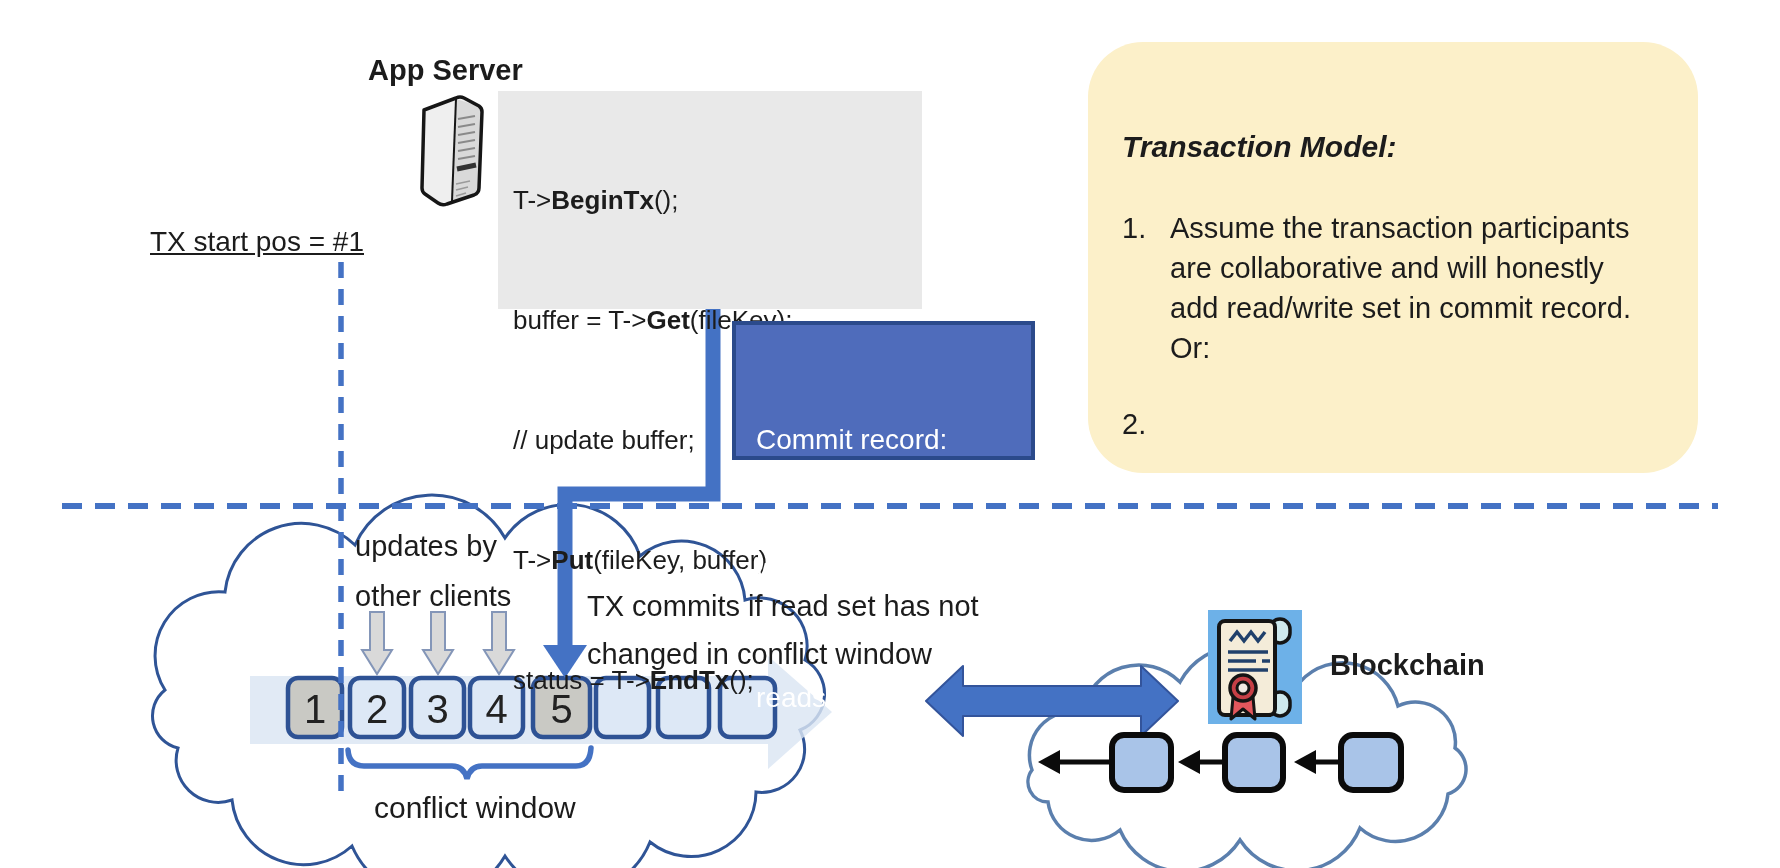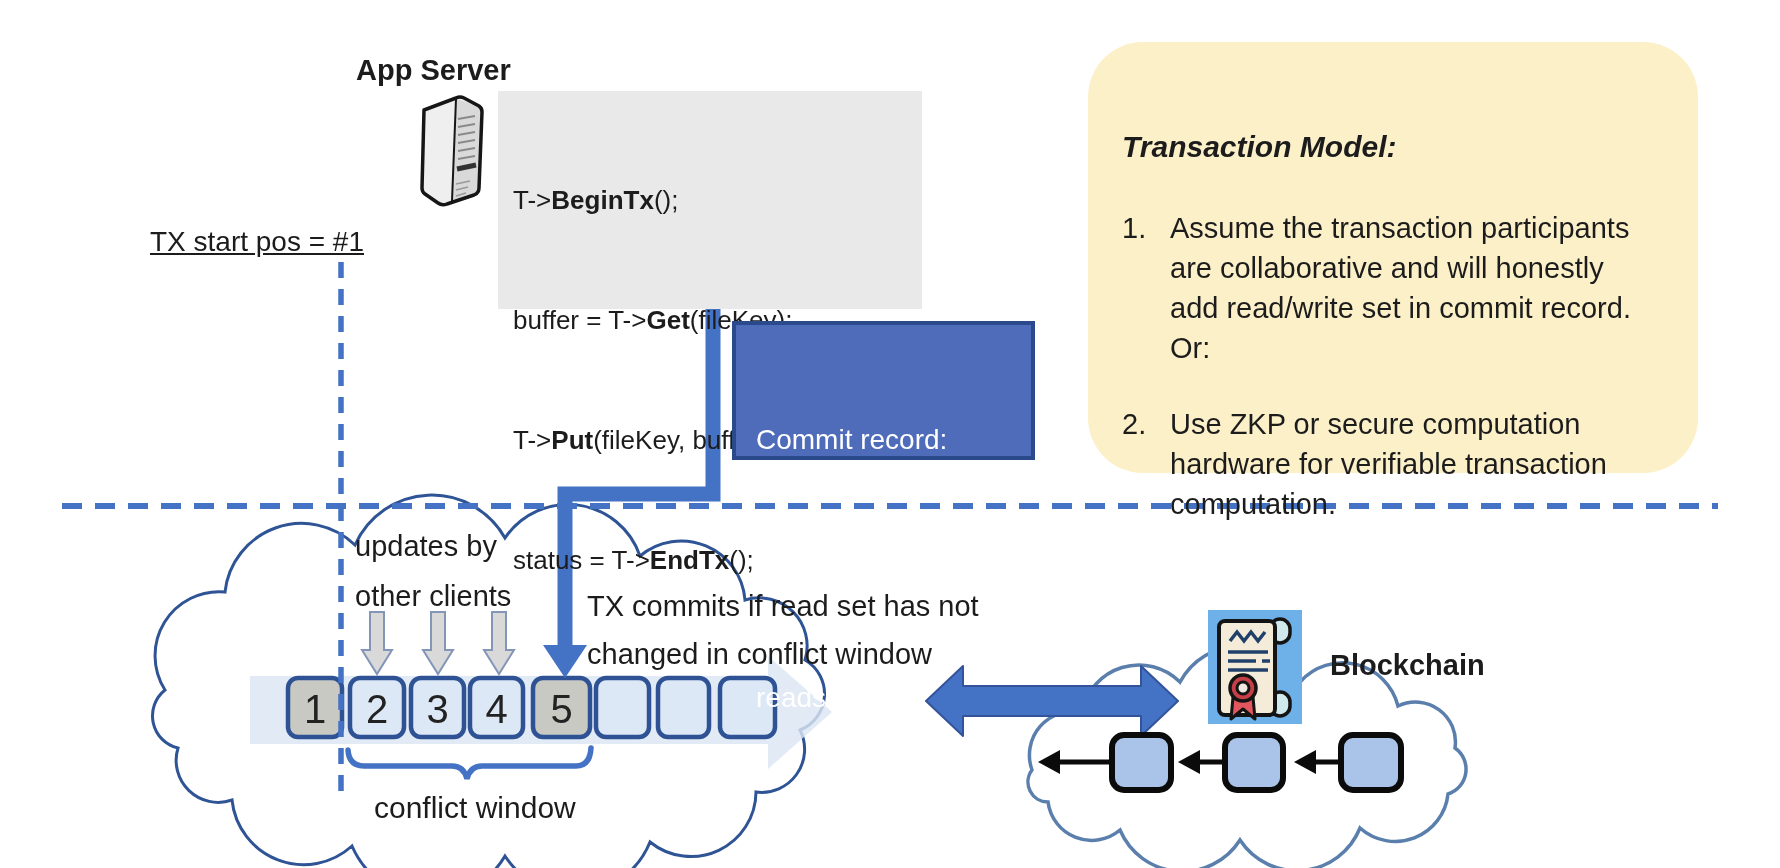--- a/index.html
+++ b/index.html
@@ -3,21 +3,21 @@
 <meta charset="utf-8">
 <style>
   html,body{margin:0;padding:0;background:#fff;}
   .stage{
     position:relative;width:1780px;height:868px;background:#ffffff;overflow:hidden;
     font-family:"Liberation Sans",sans-serif;color:#1c1c1c;
   }
   .stage svg{position:absolute;left:0;top:0;z-index:1;}
   .txt{position:absolute;z-index:2;white-space:pre-wrap;}
   
-  .app-server-title{left:356px;top:54px;font-size:29px;font-weight:bold;}
+  .app-server-title{left:368px;top:54px;font-size:29px;font-weight:bold;}
   
   .code-box{left:498px;top:91px;width:424px;height:218px;background:var(--code-bg,#e9e9e9);
     font-size:26px;line-height:40px;padding:9px 0 4px 15px;box-sizing:border-box;}
   .code-line b{font-weight:bold;}
   
   .tx-start{left:150px;top:226px;font-size:28px;text-decoration:underline;}
   
   .commit-box{left:732px;top:321px;width:303px;height:139px;box-sizing:border-box;
     background:var(--commit-bg,#4f6cbb);border:4px solid var(--commit-border,#2b4a8b);
     color:#ffffff;font-size:28px;line-height:43px;padding:7px 0 12px 20px;}
@@ -155,41 +155,41 @@
       <path d="M424 110 L456 98 Q460 96 464 98 L479 106 Q482 108 482 112 L479 188 Q479 193 474 195 L447 204 Q442 206 438 203 L425 194 Q422 192 422 188 Z" fill="none" stroke="#161616" stroke-width="3.5" stroke-linejoin="round"></path>
       <path d="M456 99 L452 201" stroke="#161616" stroke-width="2" fill="none"></path>
     </g>
   </svg>
 
   <div class="txt app-server-title">App Server</div>
 
   <div class="txt code-box">
     <div class="code-line"><span>T-&gt;</span><b>BeginTx</b><span>();</span></div>
     <div class="code-line"><span>buffer = T-&gt;</span><b>Get</b><span>(fileKey);</span></div>
+    <div class="code-line"><span>// update buffer;</span><b></b><span></span></div>
     <div class="code-line"><span>T-&gt;</span><b>Put</b><span>(fileKey, buffer)</span></div>
     <div class="code-line"><span>status = T-&gt;</span><b>EndTx</b><span>();</span></div>
   </div>
 
   <div class="txt tx-start">TX start pos = #1</div>
 
   <div class="txt commit-box">
     <div>Commit record:</div>
     <div>writes: fileKey</div>
     <div>reads: fileKey</div>
   </div>
 
   <div class="txt tm-panel">
     <div class="tm-title">Transaction Model:</div>
     <div class="tm-item">
       <span class="tm-num">1.</span>
       <span class="tm-text">Assume the transaction participants are collaborative and will honestly add read/write set in commit record.  Or:</span>
     </div>
     <div class="tm-item">
       <span class="tm-num">2.</span>
-      <span class="tm-text">Use ZKP or secure computation hardware for verifiable transaction computation.</span>
     </div>
   </div>
 
   <div class="txt tx-commits">TX commits if read set has not changed in conflict window</div>
   <div class="txt updates-by">updates by other clients</div>
   <div class="txt conflict-window">conflict window</div>
   <div class="txt blockchain-label">Blockchain</div>
 
   <span class="slot-num" style="left:288px;width:54px">1</span>
   <span class="slot-num" style="left:350px;width:54px">2</span>

